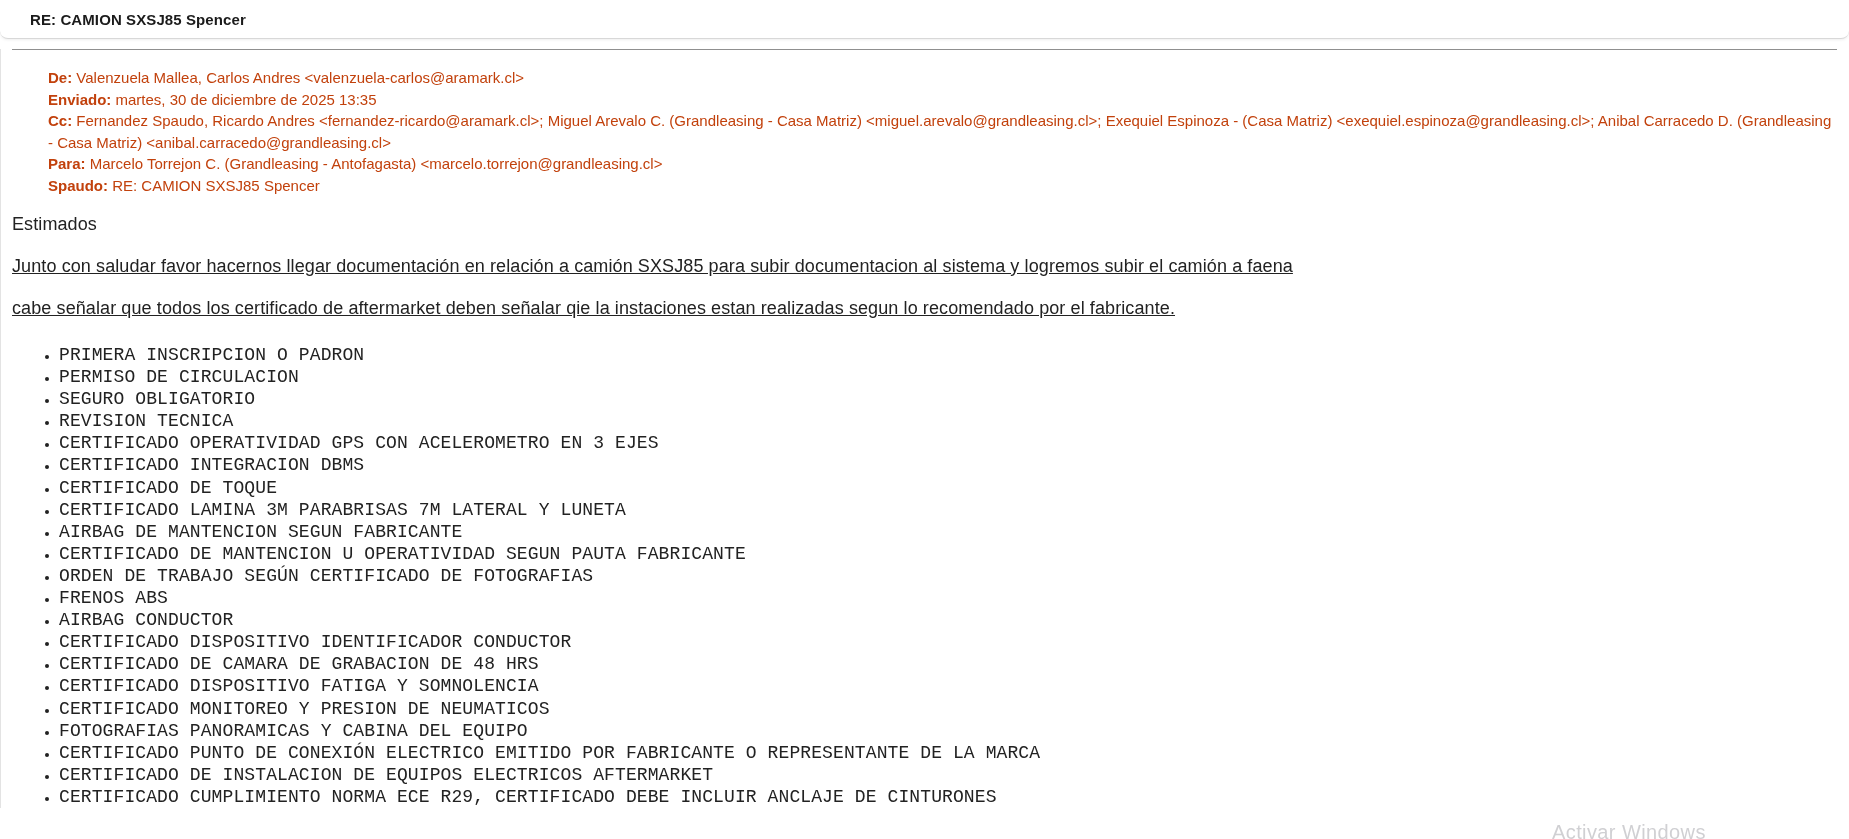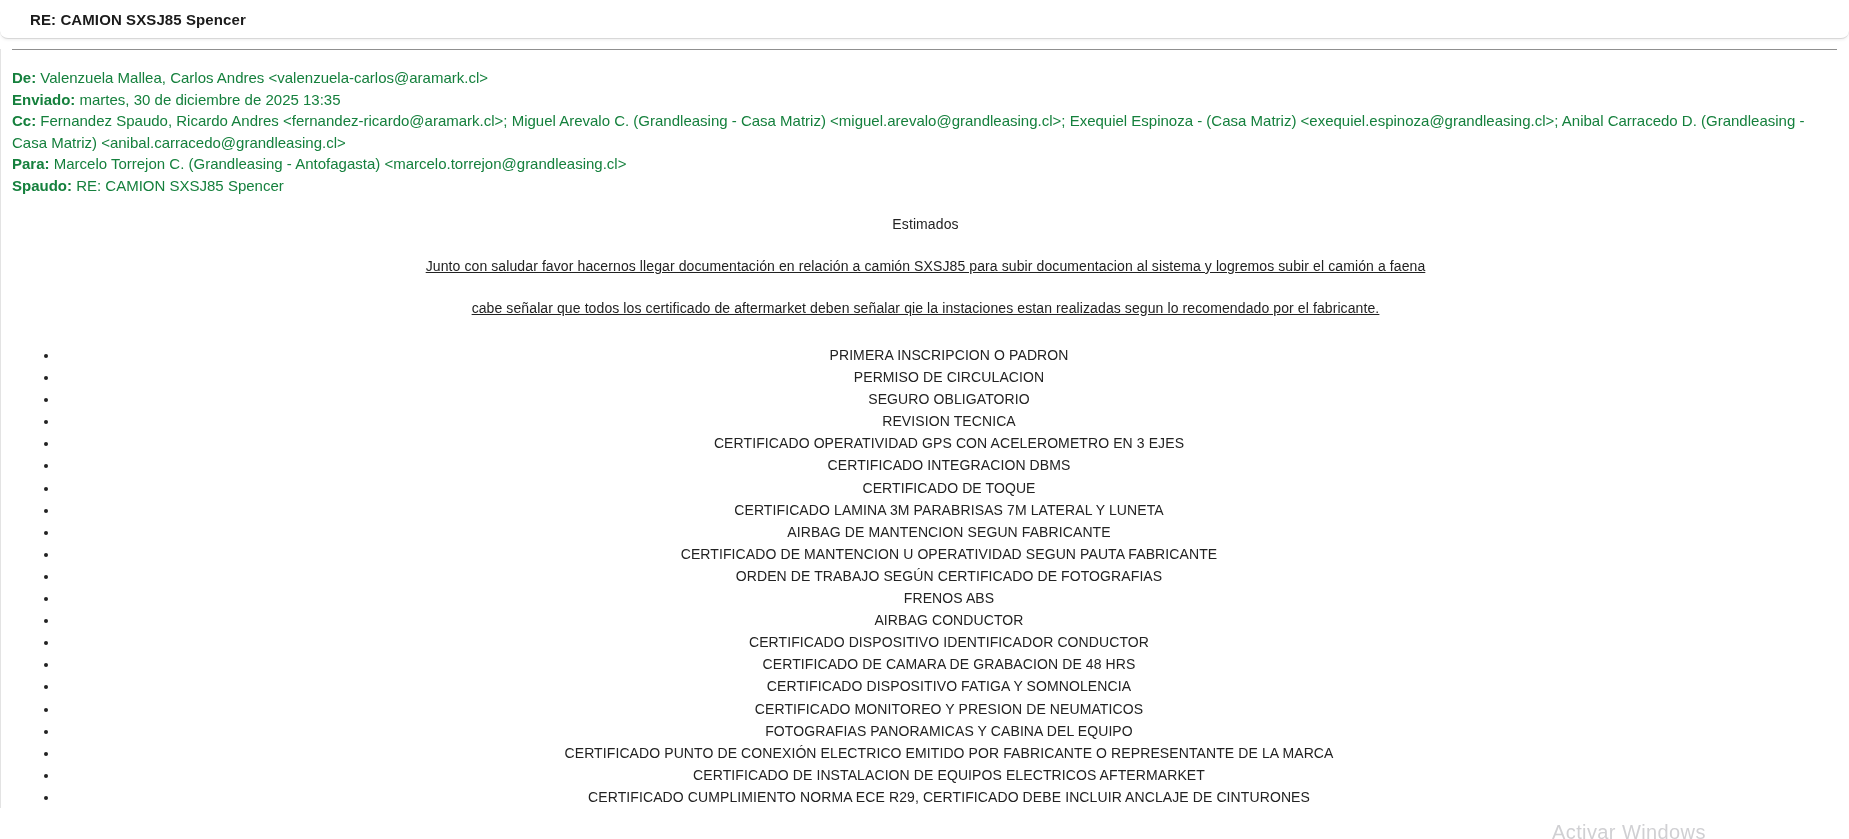--- a/index.html
+++ b/index.html
@@ -46,52 +46,53 @@
     border-top: 1px solid #8f8f8f;
     height: 0;
     margin-right: 2px;
   }
 
   
   .mail-headers {
     margin-top: 17px;
     font-size: 15px;
     line-height: 21.5px;
-    color: #15803d;
+    color: #c2410c;
+    margin-left: 36px;
   }
   .mail-headers p {
     margin: 0;
   }
   .mail-headers b {
     font-weight: 700;
   }
 
   
   .mail-body {
-    font-size: 14px;
+    font-size: 18px;
     color: #222222;
     letter-spacing: 0.1px;
-    text-align: center;
   }
   .greeting {
     margin: 17px 0 0 0;
     line-height: 22px;
   }
   .para {
     margin: 20px 0 0 0;
     line-height: 22px;
     text-decoration: underline;
   }
   ul.requirements {
     margin: 25px 0 0 0;
     padding-left: 47px;
     list-style: disc;
   }
   ul.requirements li {
     line-height: 22.1px;
+    font-family: Liberation Mono, monospace;
   }
   ul.requirements li::marker {
     font-size: 13px;
   }
 
   
   .watermark {
     position: absolute;
     left: 1552px;
     top: 821px;

